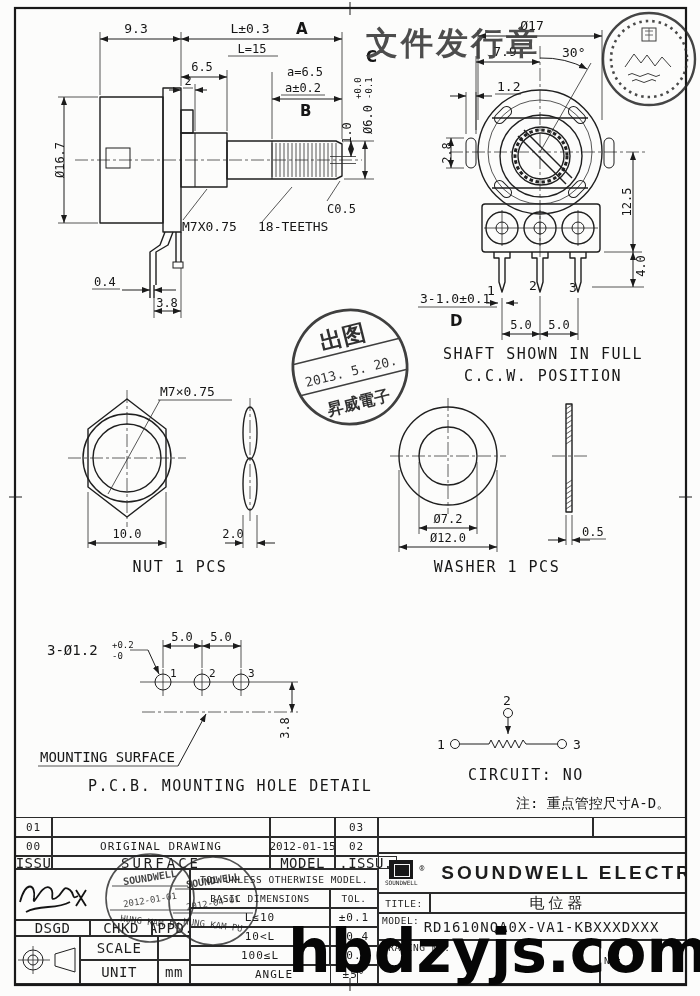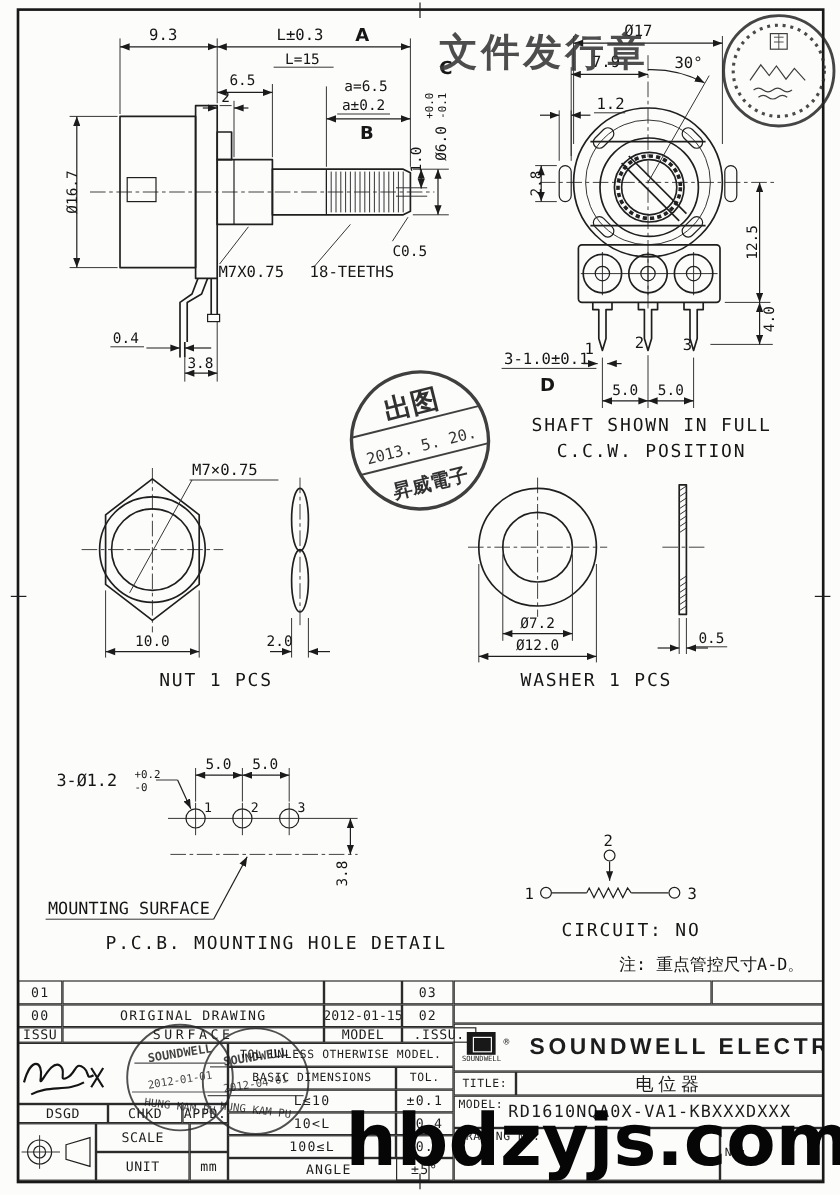--- a/index.html
+++ b/index.html
@@ -4,21 +4,21 @@
 <style>
   html,body{margin:0;padding:0;background:#ffffff;}
   #sheet{position:relative;width:700px;height:996px;background:#fcfcfb;overflow:hidden;
          font-family:"DejaVu Sans Mono",monospace;color:#1b1b1b;}
   .abs{position:absolute;}
   
   .cell{position:absolute;border:1px solid #2b2b2b;box-sizing:border-box;display:flex;
         align-items:center;justify-content:center;font:11px "DejaVu Sans Mono",monospace;
         color:#1d1d1d;letter-spacing:1px;background:transparent;white-space:nowrap;overflow:hidden;}
   .cell.small{font-size:9.5px;letter-spacing:0.5px;}
-  .cell.tiny{font-size:11px;letter-spacing:0.5px;}
+  .cell.tiny{font-size:14px;letter-spacing:0.5px;}
   .cell.rel{position:absolute;}
   .corner-label{position:absolute;top:1px;left:3px;font-size:9.5px;letter-spacing:0.5px;}
   .center-val{width:100%;text-align:center;font-size:14px;letter-spacing:1px;}
   .company-cell{justify-content:flex-start;padding-left:6px;gap:8px;}
   .logo-wrap{display:flex;flex-direction:column;align-items:center;line-height:1;}
   .logo-box{width:24px;height:19px;background:#181818;position:relative;}
   .logo-in{position:absolute;left:5px;top:4px;width:14px;height:11px;border:1.5px solid #f5f5f5;}
   .logo-cap{font-size:6px;letter-spacing:0;margin-top:1px;}
   .reg{font-size:8px;margin:-10px 0 0 -6px;}
   .company-name{font-family:"Liberation Sans",sans-serif;font-weight:bold;font-size:19px;

